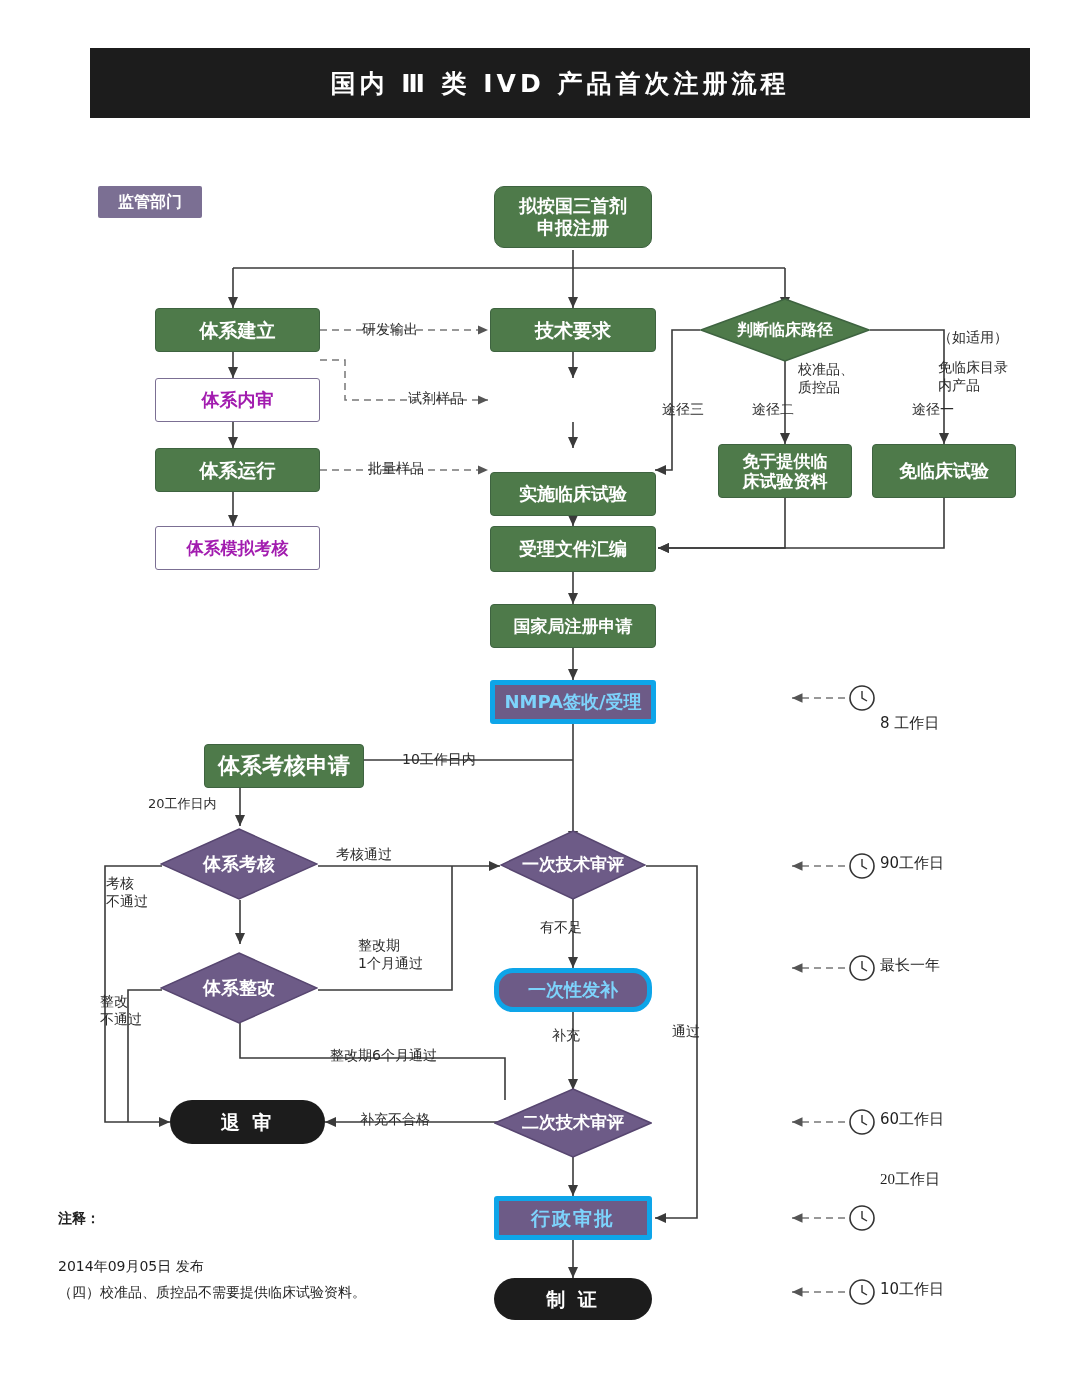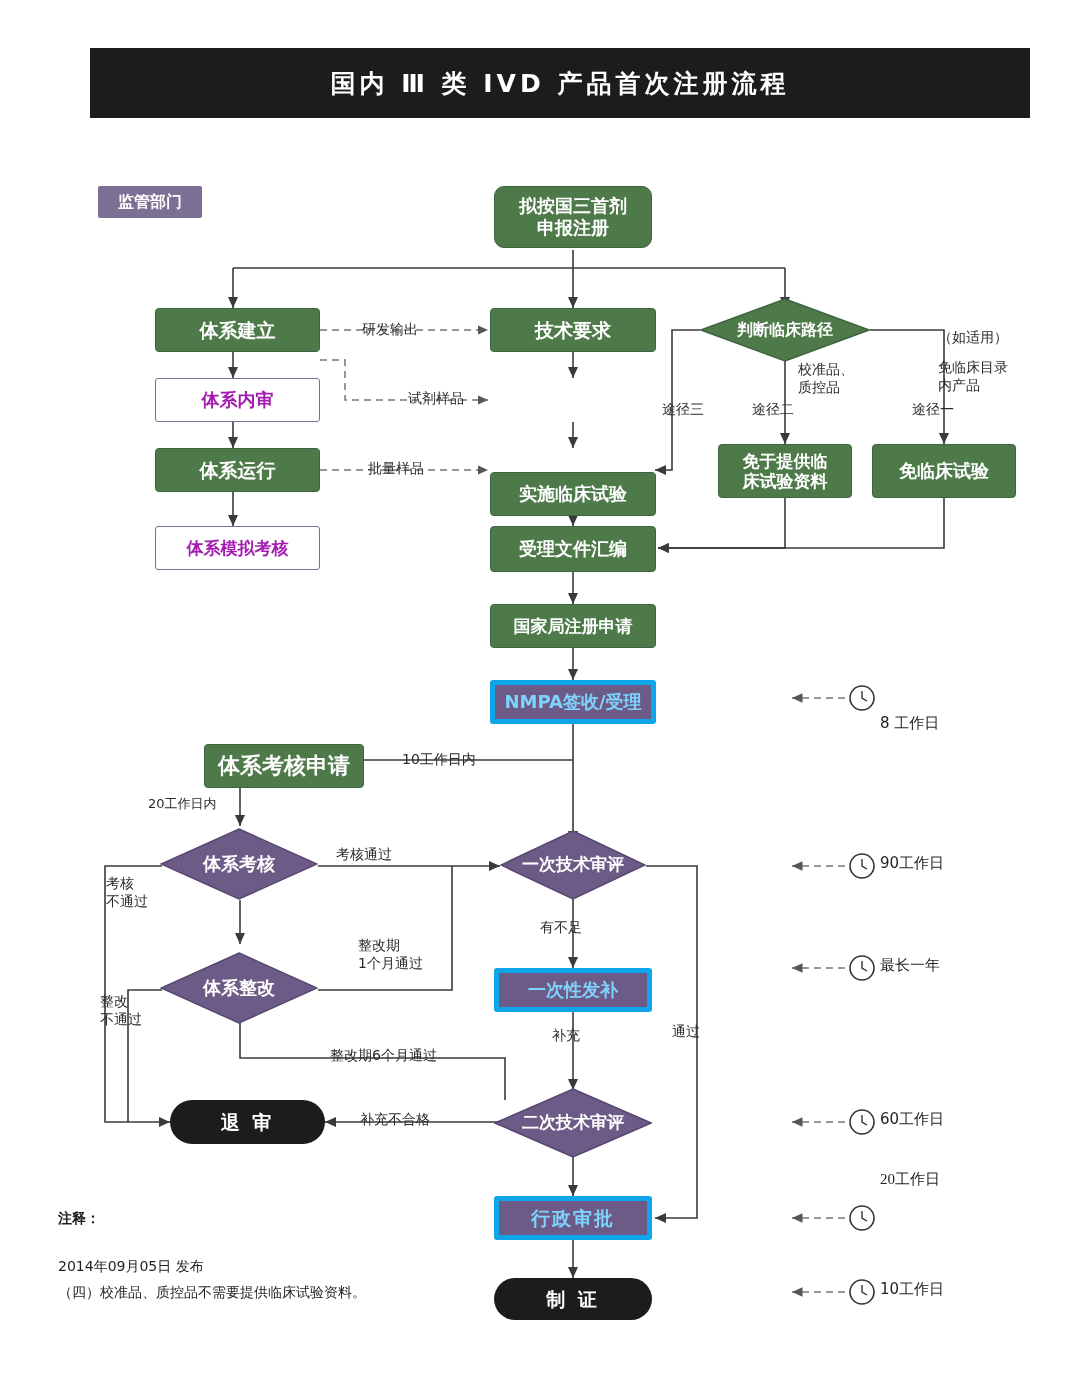--- a/index.html
+++ b/index.html
@@ -185,21 +185,21 @@
     <div class="dlabel" style="font-size:18px;">体系整改</div>
   </div>
 
   <div class="diamond" style="left:500px;top:830px;width:146px;height:70px;">
     <svg class="dbg" viewBox="0 0 146 70" preserveAspectRatio="none">
       <polygon points="73,1 145,35 73,69 1,35" fill="#6d5b87" stroke="#574670" stroke-width="1.5"></polygon>
     </svg>
     <div class="dlabel" style="font-size:17px;">一次技术审评</div>
   </div>
 
-  <div class="node purple" style="left:494px;top:968px;width:158px;height:44px;font-size:18px;">一次性发补</div>
+  <div class="node purple" style="left:494px;top:968px;width:158px;height:44px;font-size:18px;border-radius:19px;">一次性发补</div>
 
   <div class="diamond" style="left:494px;top:1088px;width:158px;height:70px;">
     <svg class="dbg" viewBox="0 0 158 70" preserveAspectRatio="none">
       <polygon points="79,1 157,35 79,69 1,35" fill="#6d5b87" stroke="#574670" stroke-width="1.5"></polygon>
     </svg>
     <div class="dlabel" style="font-size:17px;">二次技术审评</div>
   </div>
 
   <div class="node purple" style="left:494px;top:1196px;width:158px;height:44px;font-size:19px;letter-spacing:2px;">行政审批</div>
 

